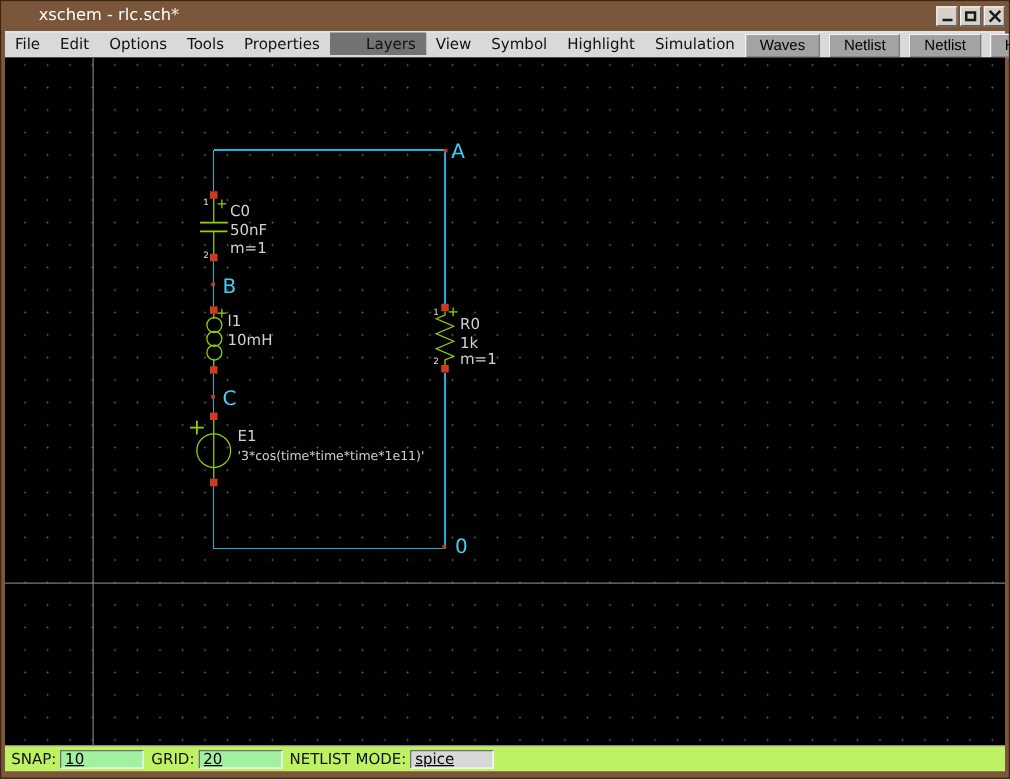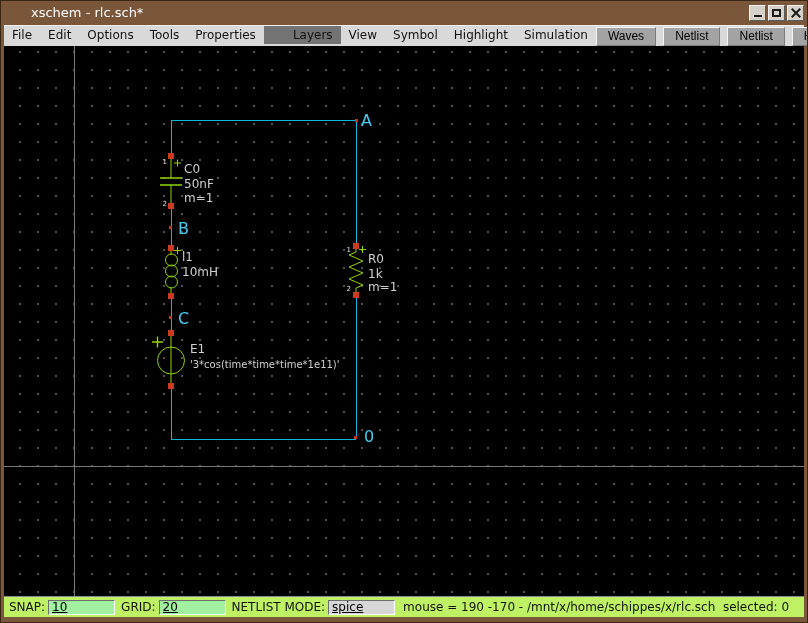--- a/index.html
+++ b/index.html
@@ -215,16 +215,15 @@
 
   <div class="statusbar">
     <span class="sb-label">SNAP:</span>
     <input class="sb-entry green" readonly="" value="10" style="">
     <span class="sp1"></span>
     <span class="sb-label">GRID:</span>
     <input class="sb-entry green" readonly="" value="20" style="">
     <span class="sp1"></span>
     <span class="sb-label">NETLIST MODE:</span>
     <input class="sb-entry gray" readonly="" value="spice" style="">
-    <span class="sb-info">mouse = 190 -170 - /mnt/x/home/schippes/x/rlc.sch  selected: 0</span>
   </div>
 
 </div>
 
 </body></html>

